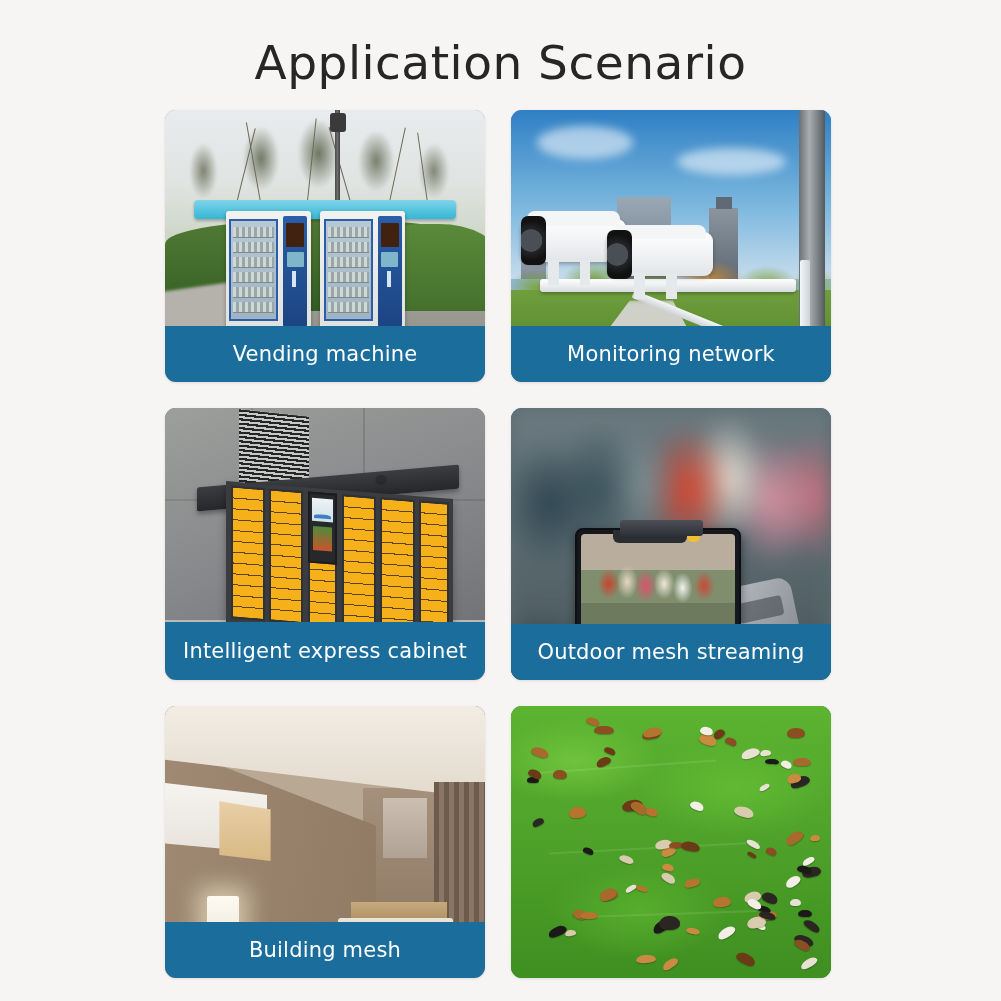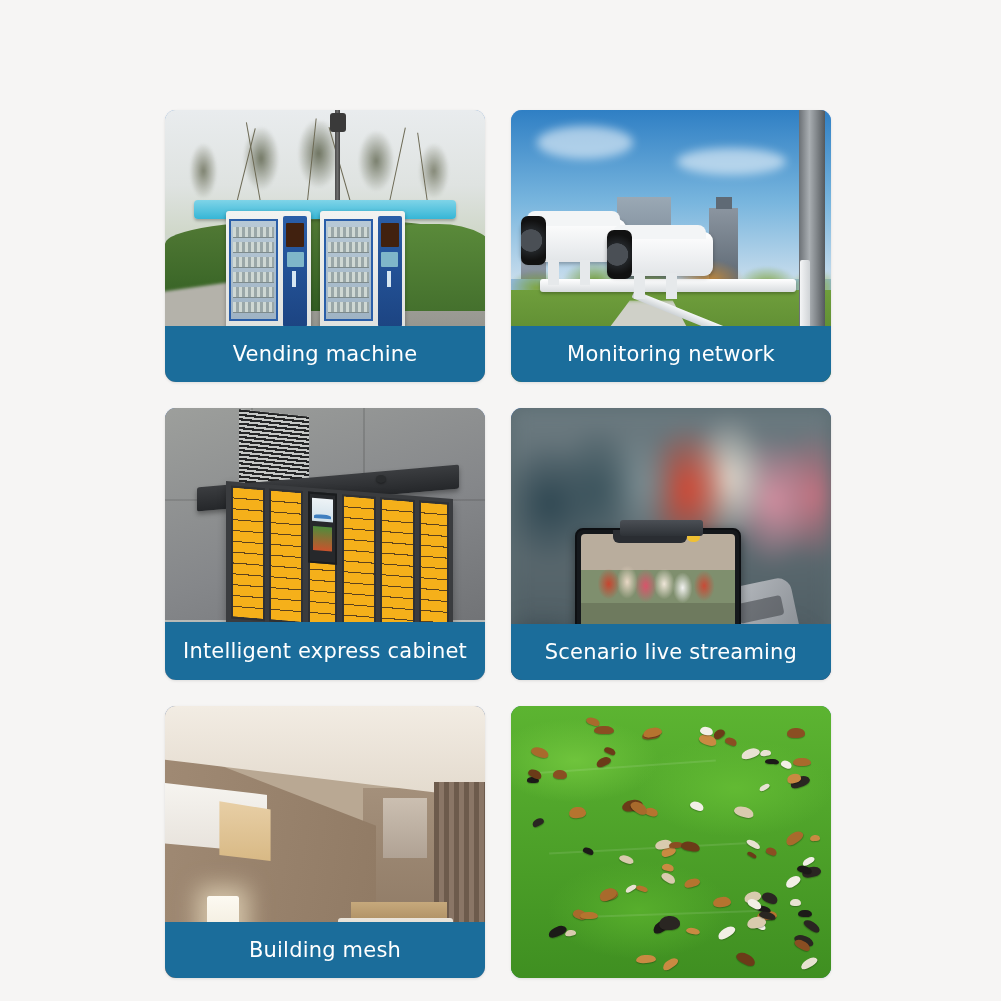--- a/index.html
+++ b/index.html
@@ -524,20 +524,21 @@
     border-radius:46% 46% 40% 40% / 60% 60% 40% 40%;
     box-shadow:0 1px 1px rgba(0,0,0,.25);
   }
 
 </style>
 </head>
 <body>
 
 <div class="page">
 
+  <h1 class="page-title">Application Scenario</h1>
 
   <div class="card-grid">
 
     <div class="card">
       <div class="card-media">
         <div class="sc-vend">
           <div class="sky"></div>
           <div class="treeline"></div>
           <div class="twig" style="left:22%;top:6%;height:30%;transform:rotate(14deg);"></div>
           <div class="twig" style="left:30%;top:4%;height:32%;transform:rotate(-10deg);"></div>
@@ -659,21 +660,21 @@
           <div class="gimbal"></div>
           <div class="clamp-top"></div>
           <div class="phone">
             <div class="vid"></div>
             <div class="topbar"></div>
             <div class="dot"></div>
           </div>
           <div class="clamp-bot"></div>
         </div>
       </div>
-      <div class="card-caption">Scenario live streaming</div>
+      <div class="card-caption">Outdoor mesh streaming</div>
     </div>
 
     <div class="card">
       <div class="card-media">
         <div class="sc-room">
           <div class="wall-back"></div>
           <div class="wall-left"></div>
           <div class="ceiling"></div>
           <div class="curtain"></div>
           <div class="mirror"></div>

